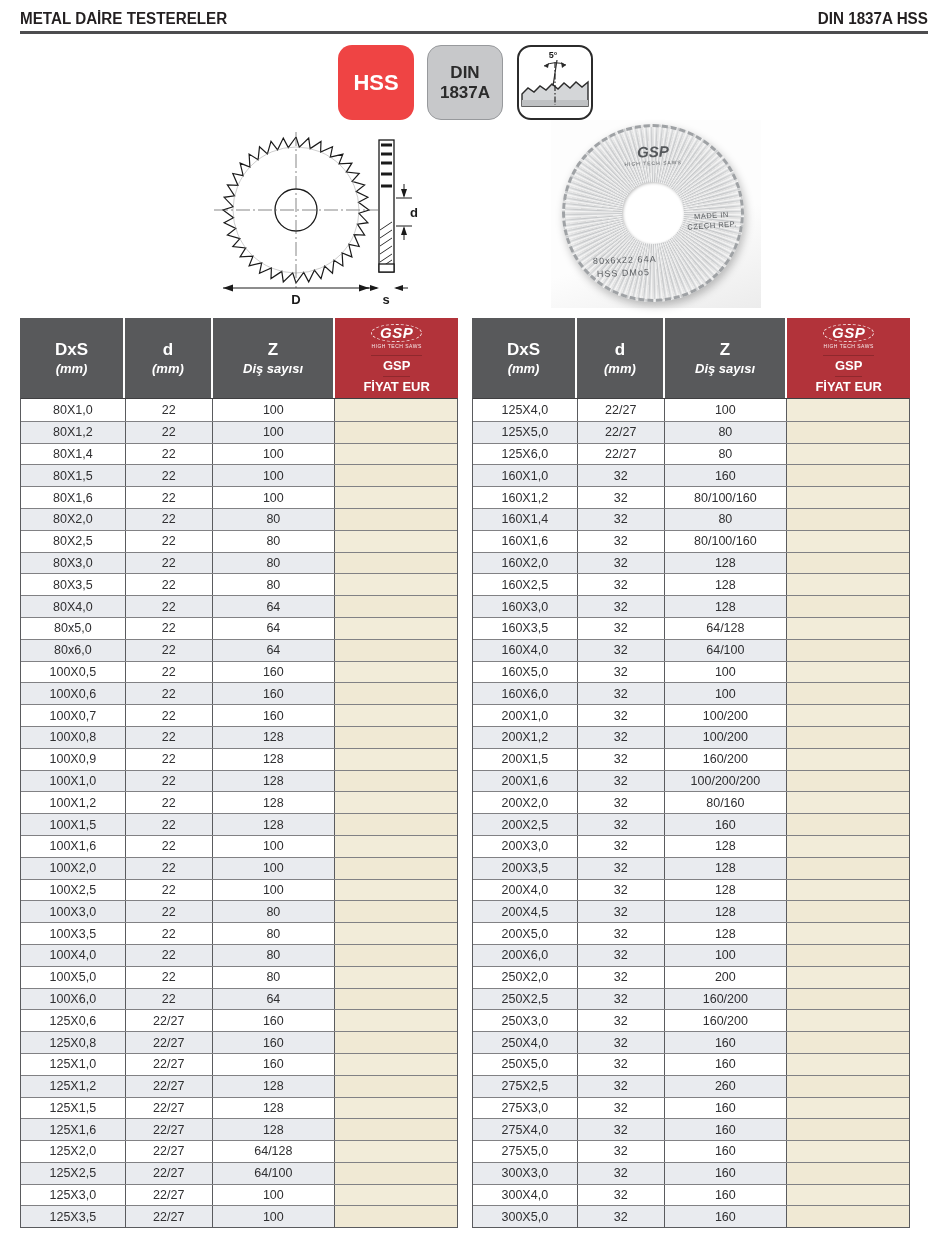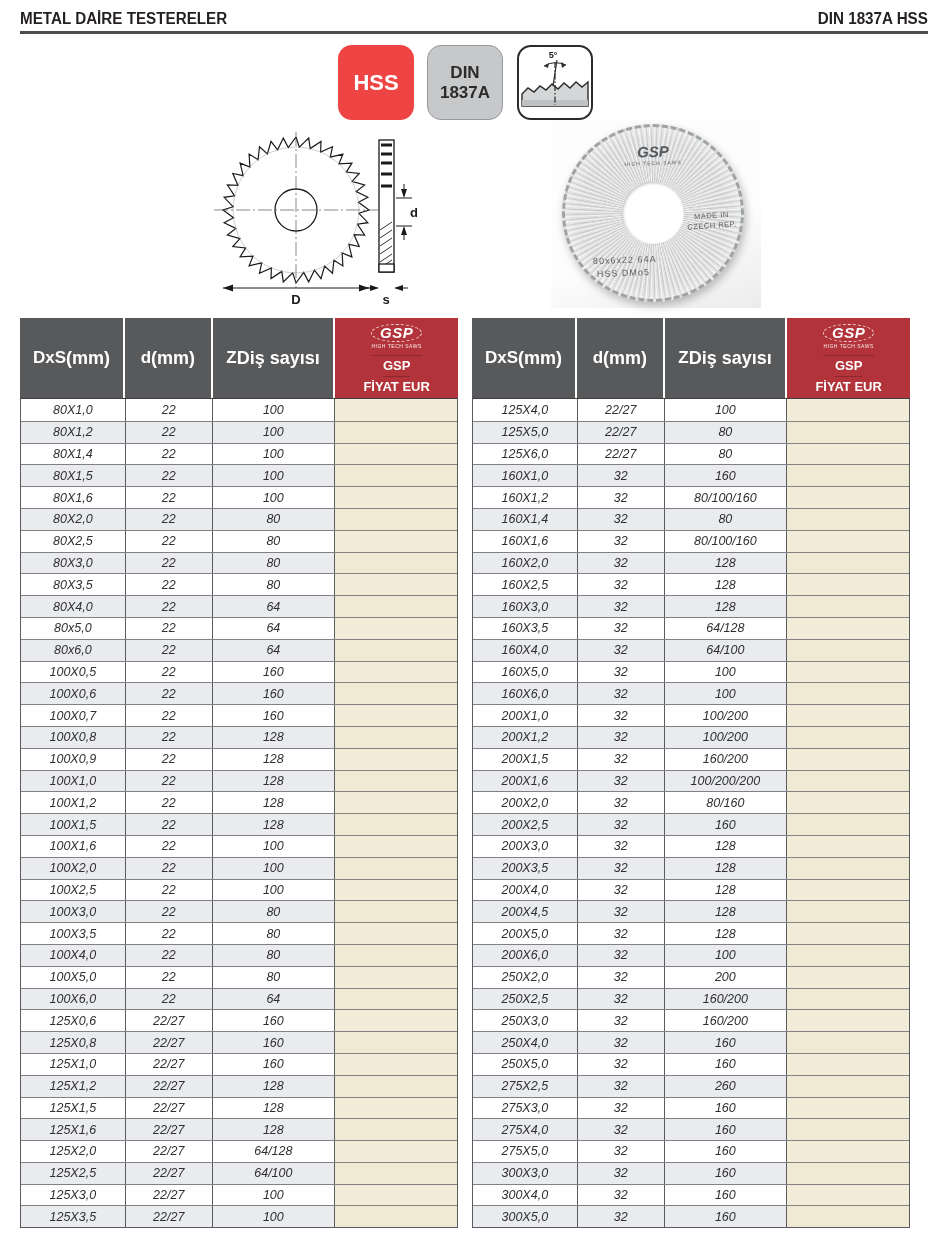--- a/index.html
+++ b/index.html
@@ -51,36 +51,36 @@
   .blade-madein { left:122px; top:84px; font-size:7.5px; transform:rotate(-4deg); line-height:1.3; letter-spacing:.5px; }
   .blade-mark1 { left:28px; top:128px; font-size:9px; letter-spacing:1px; transform:rotate(-2deg); }
   .blade-mark2 { left:32px; top:141px; font-size:9px; letter-spacing:1px; transform:rotate(-2deg); }
 
   
   .price-table { position:absolute; top:318px; width:438px; }
   .price-table.left { left:20px; }
   .price-table.right { left:472px; }
 
   .thead { display:flex; height:80px; }
-  .hcell { background:#58595b; color:#fff; display:flex; flex-direction:row;
+  .hcell { background:#58595b; color:#fff; display:flex; flex-direction:column;
     align-items:center; justify-content:center; border-right:2px solid #fff; line-height:1.25; }
   .hcell .main { font-size:17px; font-weight:bold; }
-  .hcell .sub  { font-size:18px; font-weight:bold; }
+  .hcell .sub  { font-size:13px; font-weight:bold;font-style:italic; }
   .c1 { width:24%; } .c2 { width:20%; } .c3 { width:28%; } .c4 { width:28%; }
   .hprice { background:#b2333a; color:#fff; display:flex; flex-direction:column; border-right:none; }
   .hprice .band-logo { flex:0 0 38px; display:flex; flex-direction:column; align-items:center; justify-content:center;
     border-bottom:1px solid #8f282d; }
   .gsp-logo-text { font-style:italic; font-weight:bold; font-size:15px; letter-spacing:.5px;
     border:1px dashed rgba(255,255,255,.85); border-radius:50%; padding:0 8px; line-height:1.1; }
   .gsp-logo-sub { font-size:5px; letter-spacing:.5px; margin-top:1px; opacity:.9; }
   .hprice .band { flex:0 0 21px; display:flex; align-items:center; justify-content:center;
     font-size:13px; font-weight:bold; }
   .hprice .band-gsp { border-bottom:1px solid #8f282d; }
 
-  .tbody { border:1px solid #5a5b5e; border-top:1px solid #3f3f41;font-style:italic; }
+  .tbody { border:1px solid #5a5b5e; border-top:1px solid #3f3f41; }
   .tr { display:flex; height:21.8px; border-top:1px solid #818184; background:#fff; }
   .tr:first-child { border-top:none; }
   .tr.alt { background:#e9ebef; }
   .td { display:flex; align-items:center; justify-content:center;
     font-size:12.5px; color:#2f2f31; border-right:1px solid #5a5b5e; }
   .td.price { background:#f2ecd9; border-right:none; }
   .tr.alt .td.price { background:#f0e9d4; }
 </style>
 </head>
 <body>

